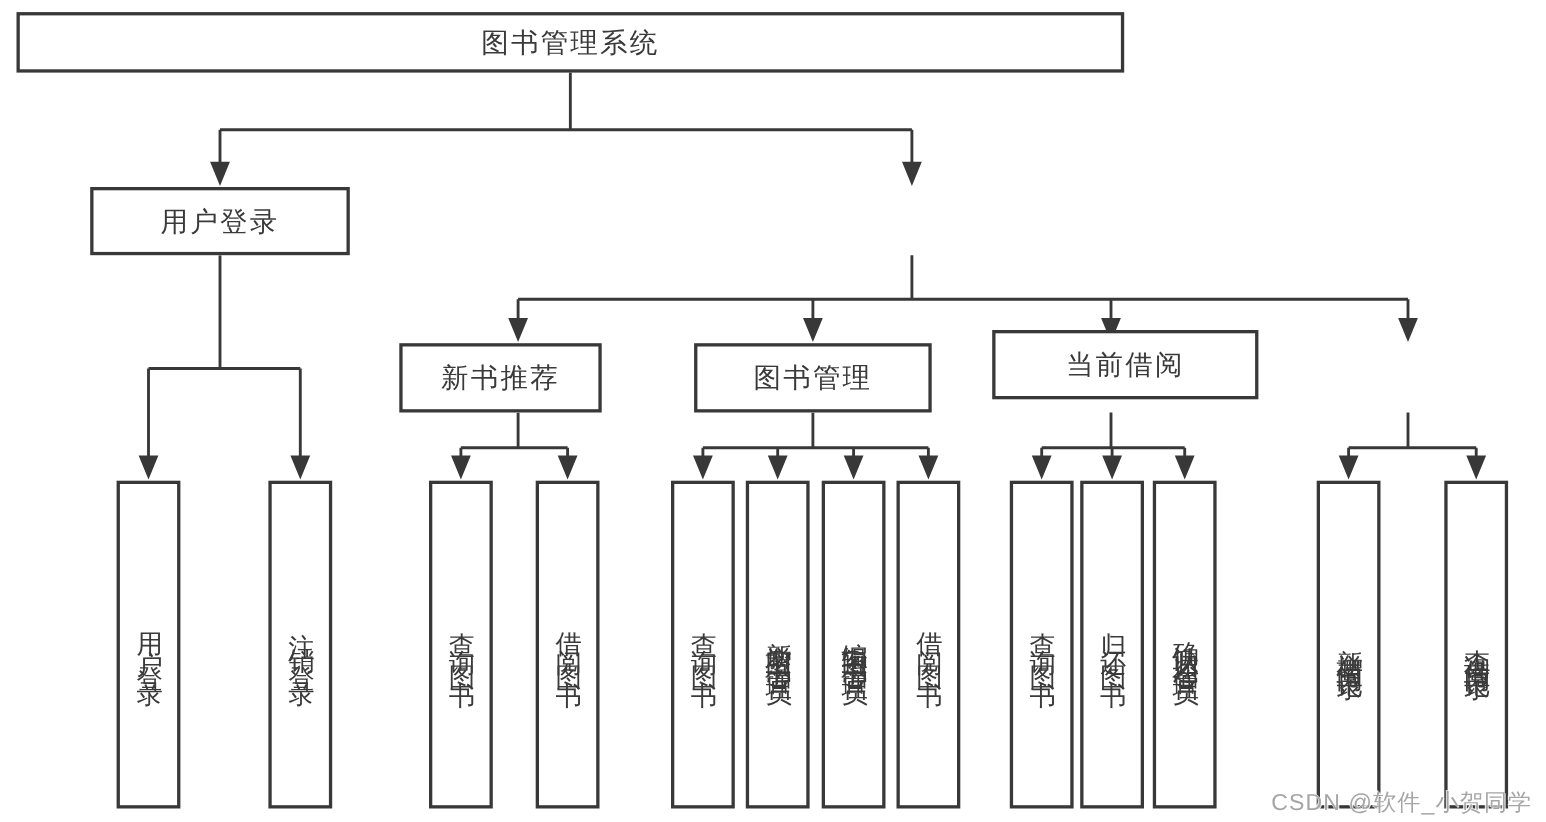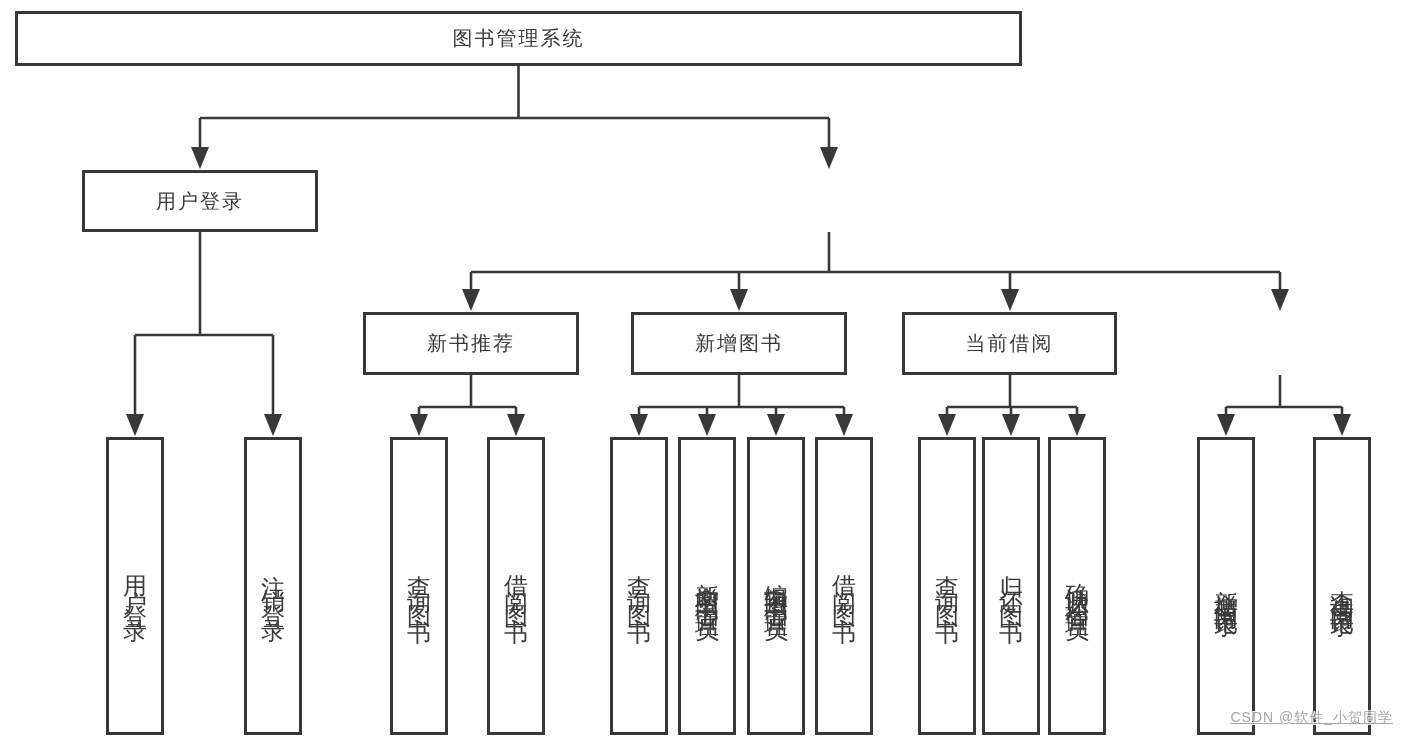--- a/index.html
+++ b/index.html
@@ -21,39 +21,38 @@
   .connectors .arw{fill:var(--line);stroke:none;}
   .node{
     position:absolute;
     box-sizing:border-box;
     border:3px solid var(--line);
     background:var(--bg);
     color:var(--text);
     display:flex;align-items:center;justify-content:center;
     z-index:2;
   }
-  .hnode{font-size:20px;letter-spacing:2px;font-weight:400;}
+  .hnode{font-size:25px;letter-spacing:2px;font-weight:400;}
   .vnode{font-size:24px;}
   .vnode .vtext{
     writing-mode:vertical-rl;
     text-orientation:mixed;
     letter-spacing:6px;
     line-height:1;
     white-space:nowrap;
   }
   .watermark{
     position:absolute;
-    right:12px;bottom:20px;
+    right:12px;bottom:4px;
     z-index:3;
-    font-size:14px;
+    font-size:21px;
     letter-spacing:1px;
     color:var(--watermark);
     text-shadow:1px 1px 0 rgba(255,255,255,.85), -1px -1px 0 rgba(255,255,255,.85);
     pointer-events:none;
-    text-decoration:underline;
   }
 </style>
 </head>
 <body>
 
 <div class="canvas">
 
   <svg class="connectors" width="1405" height="747" viewBox="0 0 1405 747" aria-hidden="true">
 
     <path class="ln" d="M518.5 65 V118 M200 118 H829 M200 118 V150 M829 118 V150"></path>
@@ -90,27 +89,27 @@
   </svg>
 
   <div class="node hnode" style="left:15px;top:11px;width:1007px;height:55px">
     <span>图书管理系统</span>
   </div>
 
   <div class="node hnode" style="left:82px;top:170px;width:236px;height:62px">
     <span>用户登录</span>
   </div>
 
-  <div class="node hnode" style="left:363px;top:312px;width:216px;height:63px">
+  <div class="node hnode" style="left:363px;top:312px;width:184px;height:63px">
     <span>新书推荐</span>
   </div>
   <div class="node hnode" style="left:631px;top:312px;width:216px;height:63px">
-    <span>新增图书</span>
+    <span>图书管理</span>
   </div>
-  <div class="node hnode" style="left:902px;top:312px;width:215px;height:63px">
+  <div class="node hnode" style="left:902px;top:300px;width:242px;height:63px">
     <span>当前借阅</span>
   </div>
 
   <div class="node vnode" style="left:106px;top:437px;width:58px;height:298px">
     <span class="vtext" style="letter-spacing: 15px;">用户登录</span>
   </div>
   <div class="node vnode" style="left:244px;top:437px;width:58px;height:298px">
     <span class="vtext" style="letter-spacing: 15px;">注销登录</span>
   </div>
 

